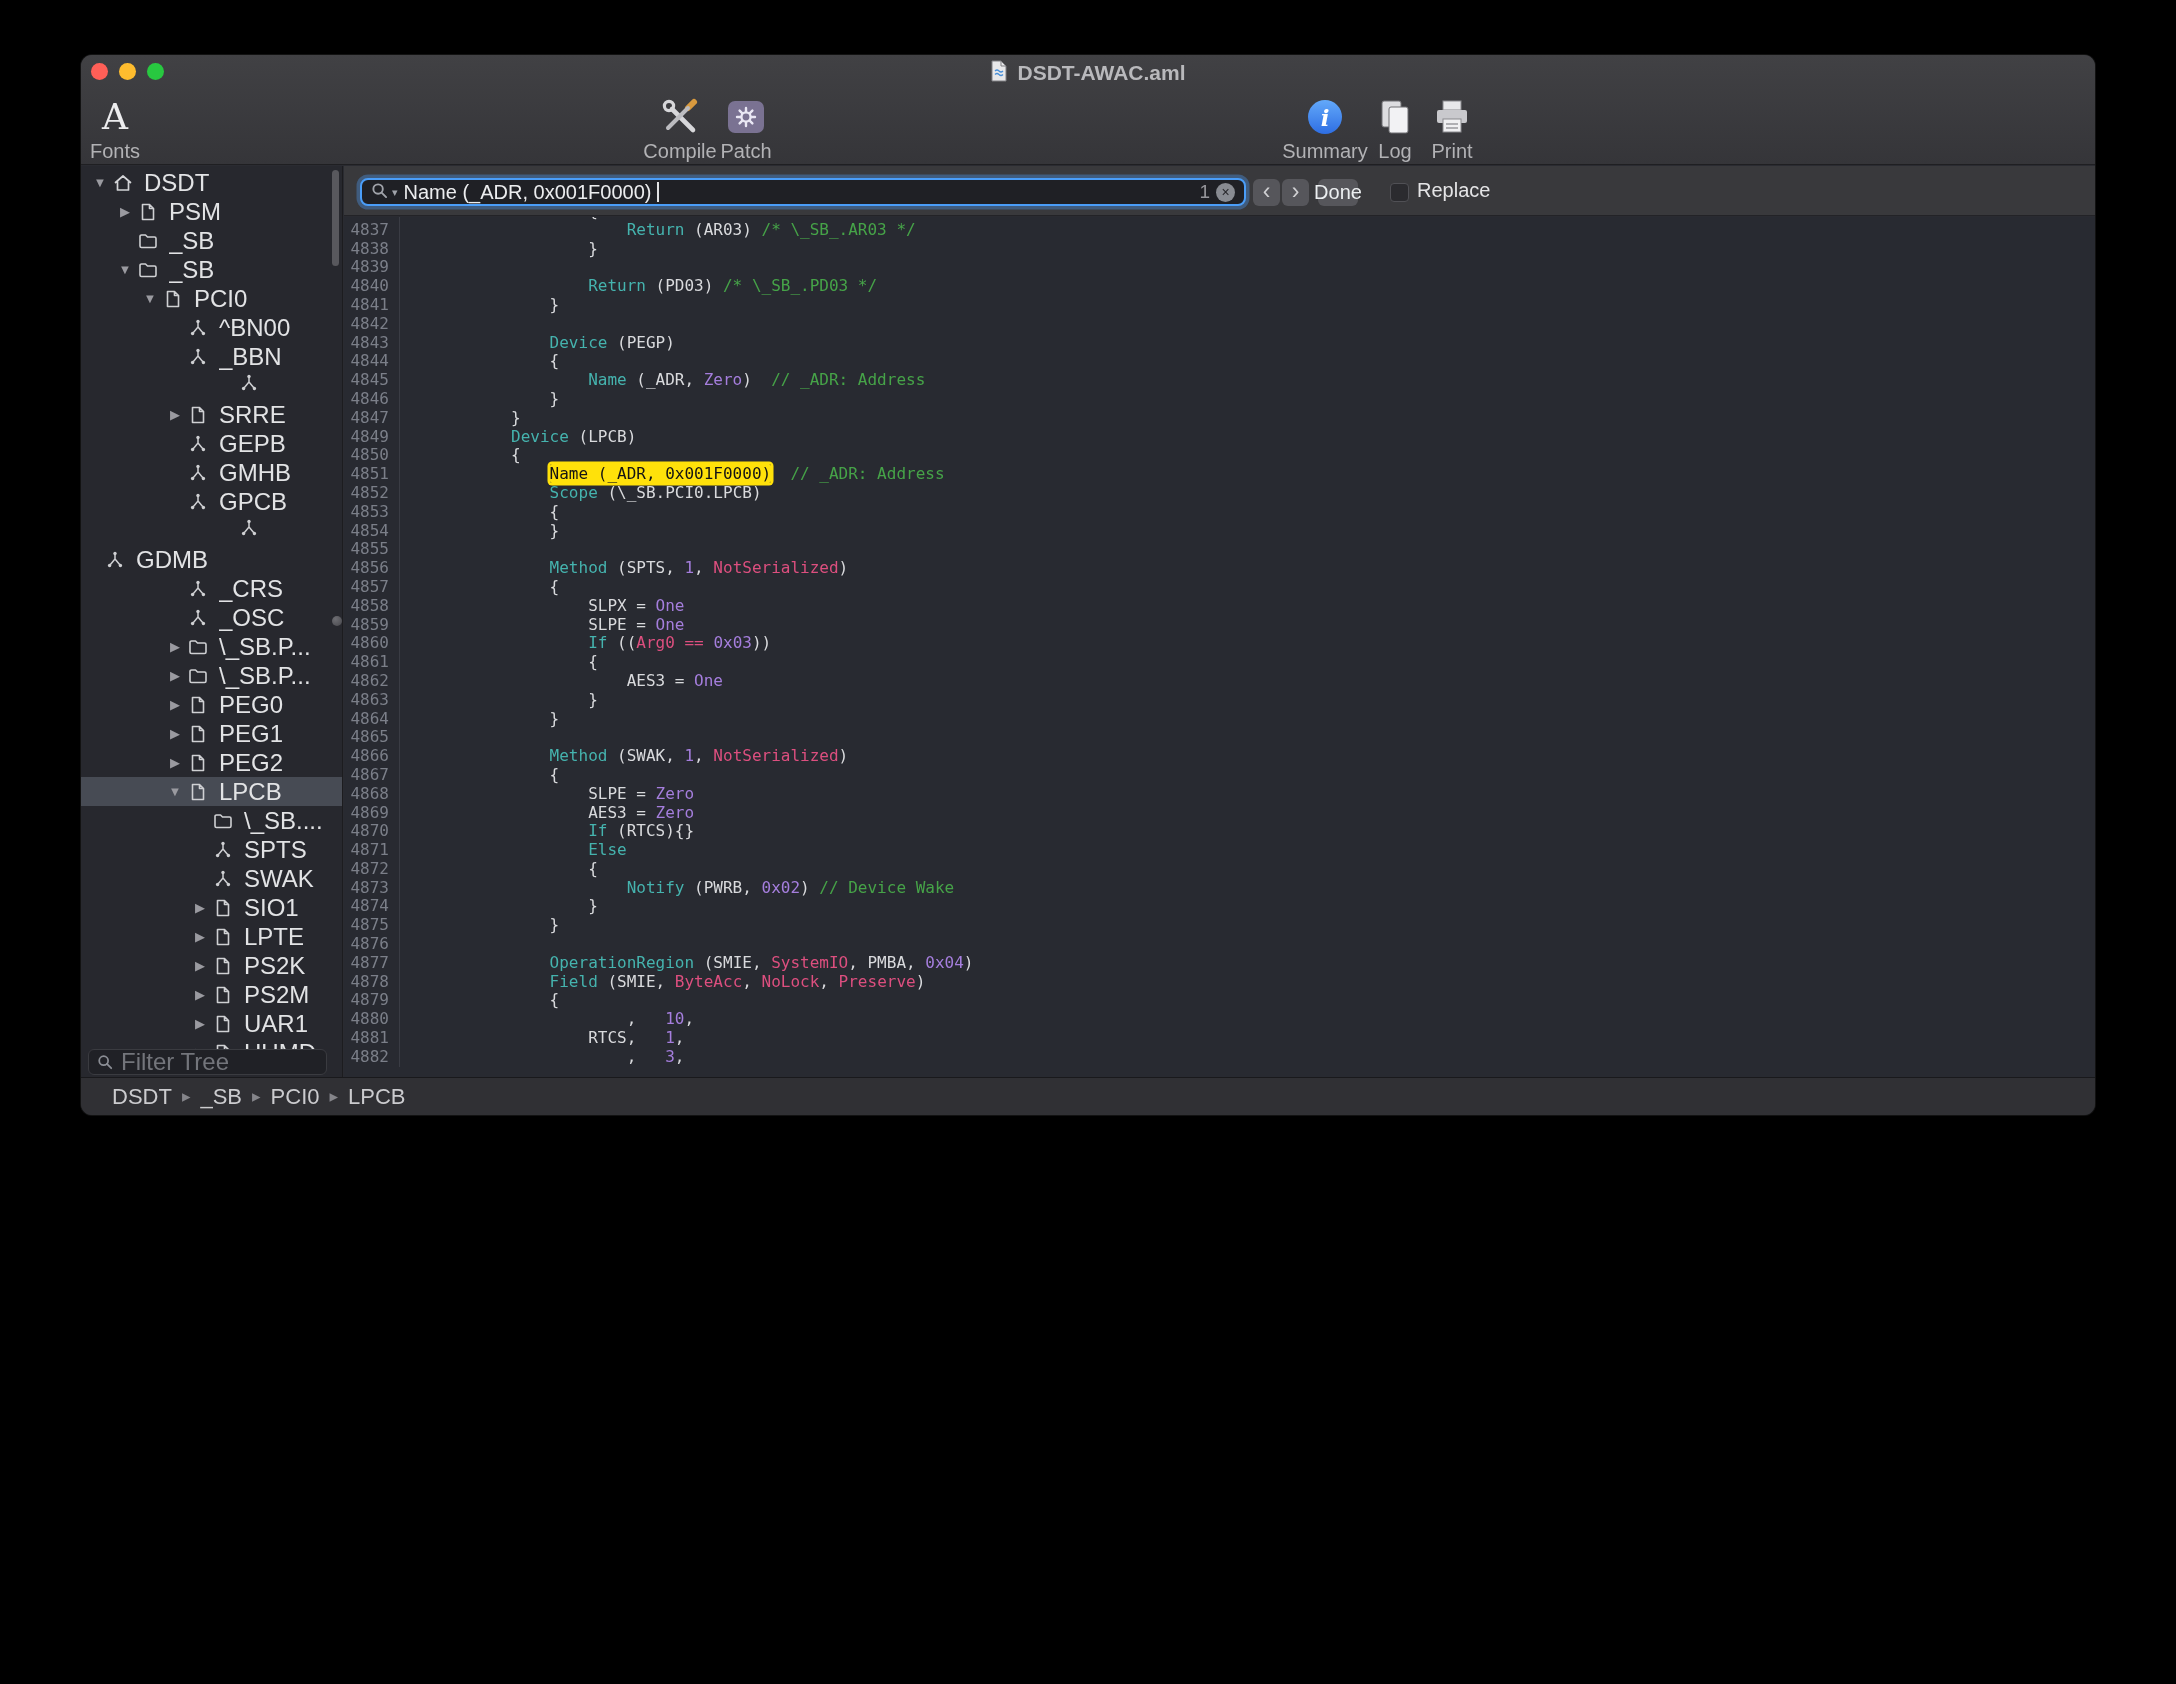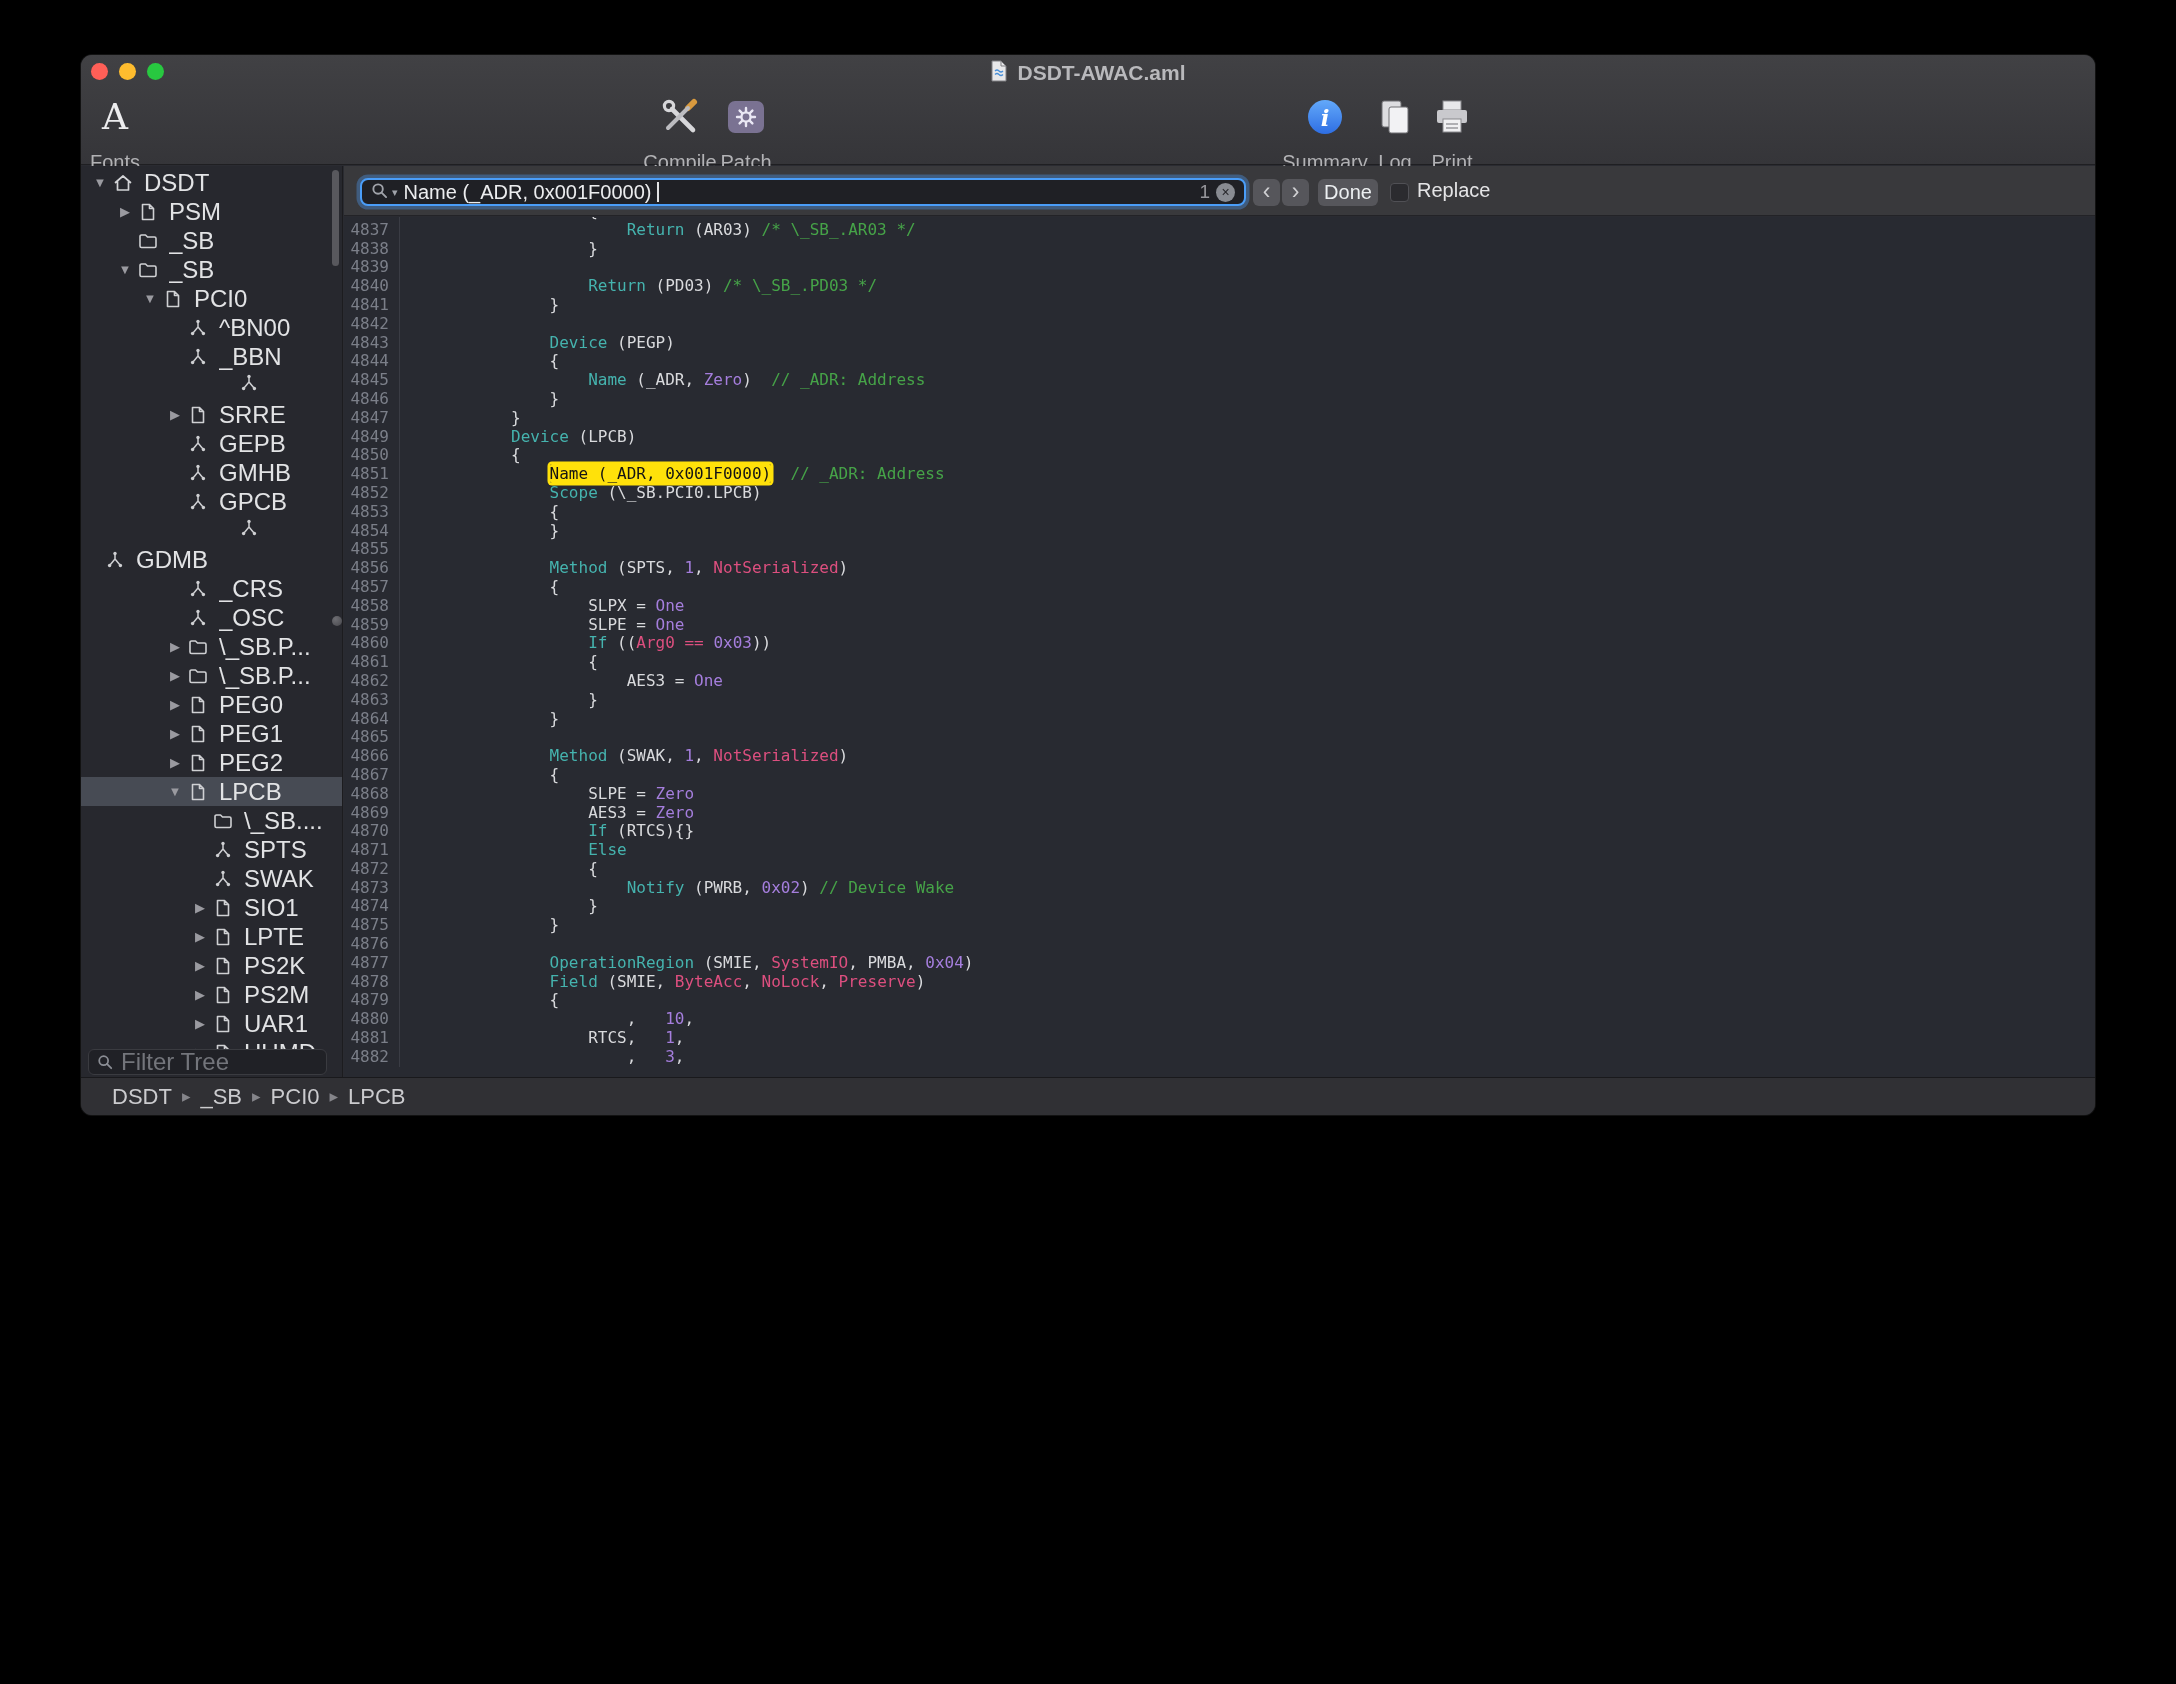--- a/index.html
+++ b/index.html
@@ -17,21 +17,21 @@
   .light{width:17px;height:17px;border-radius:50%;}
   .light.red{background:#ff5f57;}
   .light.yellow{background:#febc2e;}
   .light.green{background:#28c840;}
   .title-wrap{position:absolute;left:0;right:0;top:0;height:36px;display:flex;align-items:center;
     justify-content:center;gap:9px;color:#b9b9bc;font-size:21px;font-weight:600;}
 
   .toolbar{position:absolute;top:36px;left:0;right:0;height:74px;}
   .tool{position:absolute;top:3px;text-align:center;color:#b2b2b5;font-size:20px;}
   .ticon{height:46px;display:flex;align-items:center;justify-content:center;}
-  .tlabel{margin-top:11px;}
+  .tlabel{margin-top:0;}
   .icon-fonts{font-family:"DejaVu Serif",serif;font-size:36px;color:#ededef;line-height:1;}
   .icon-fonts::after{content:"A";}
   .icon-summary{width:34px;height:34px;border-radius:50%;background:linear-gradient(#63a9fa,#2e6ee3);
     color:#fff;font-family:"DejaVu Serif",serif;font-style:italic;font-weight:bold;font-size:23px;
     display:flex;align-items:center;justify-content:center;}
   .icon-summary::after{content:"i";}
 
   
   .main{position:absolute;top:111px;left:0;right:0;bottom:38px;}
 
@@ -61,21 +61,21 @@
   .caret{width:2px;height:20px;background:#e2e3e5;flex:none;}
   .find-spacer{flex:1;}
   .match-count{color:#96969c;font-size:19px;}
   .clear-btn{width:19px;height:19px;border-radius:50%;background:#888b92;color:#26262a;font-size:14px;
     display:flex;align-items:center;justify-content:center;line-height:1;flex:none;}
   .chev-down{font-size:11px;color:#a0a3aa;margin-left:-2px;}
   .nav-btn{position:absolute;top:13px;width:27px;height:27px;background:#56565b;border-radius:6px;
     color:#cfcfd2;font-size:23px;display:flex;align-items:center;justify-content:center;line-height:1;padding-bottom:3px;}
   .nav-prev{left:909px;}
   .nav-next{left:938px;}
-  .done-btn{position:absolute;left:974px;top:13px;width:60px;height:27px;background:#56565b;border-radius:6px;
+  .done-btn{position:absolute;left:974px;top:13px;width:40px;height:27px;background:#56565b;border-radius:6px;
     color:#eceff1;font-size:20px;display:flex;align-items:center;justify-content:center;}
   .replace-check{position:absolute;left:1046px;top:17px;width:19px;height:19px;background:#2b2b2f;
     border:1px solid #505055;border-radius:4px;}
   .replace-label{position:absolute;left:1073px;top:13px;color:#e4e4e6;font-size:20px;}
 
   .code-area{position:absolute;top:51px;left:0;right:0;bottom:0;background:#282a31;overflow:hidden;}
   .code-scroll{position:absolute;top:-15px;left:0;right:0;}
   .code-line{display:flex;height:18.8px;font-family:"DejaVu Sans Mono",monospace;font-size:16px;
     line-height:18.8px;white-space:pre;}
   .lnum{flex:none;width:56px;text-align:right;padding-right:10px;color:#7b7f89;border-right:1px solid #3a3c44;}

